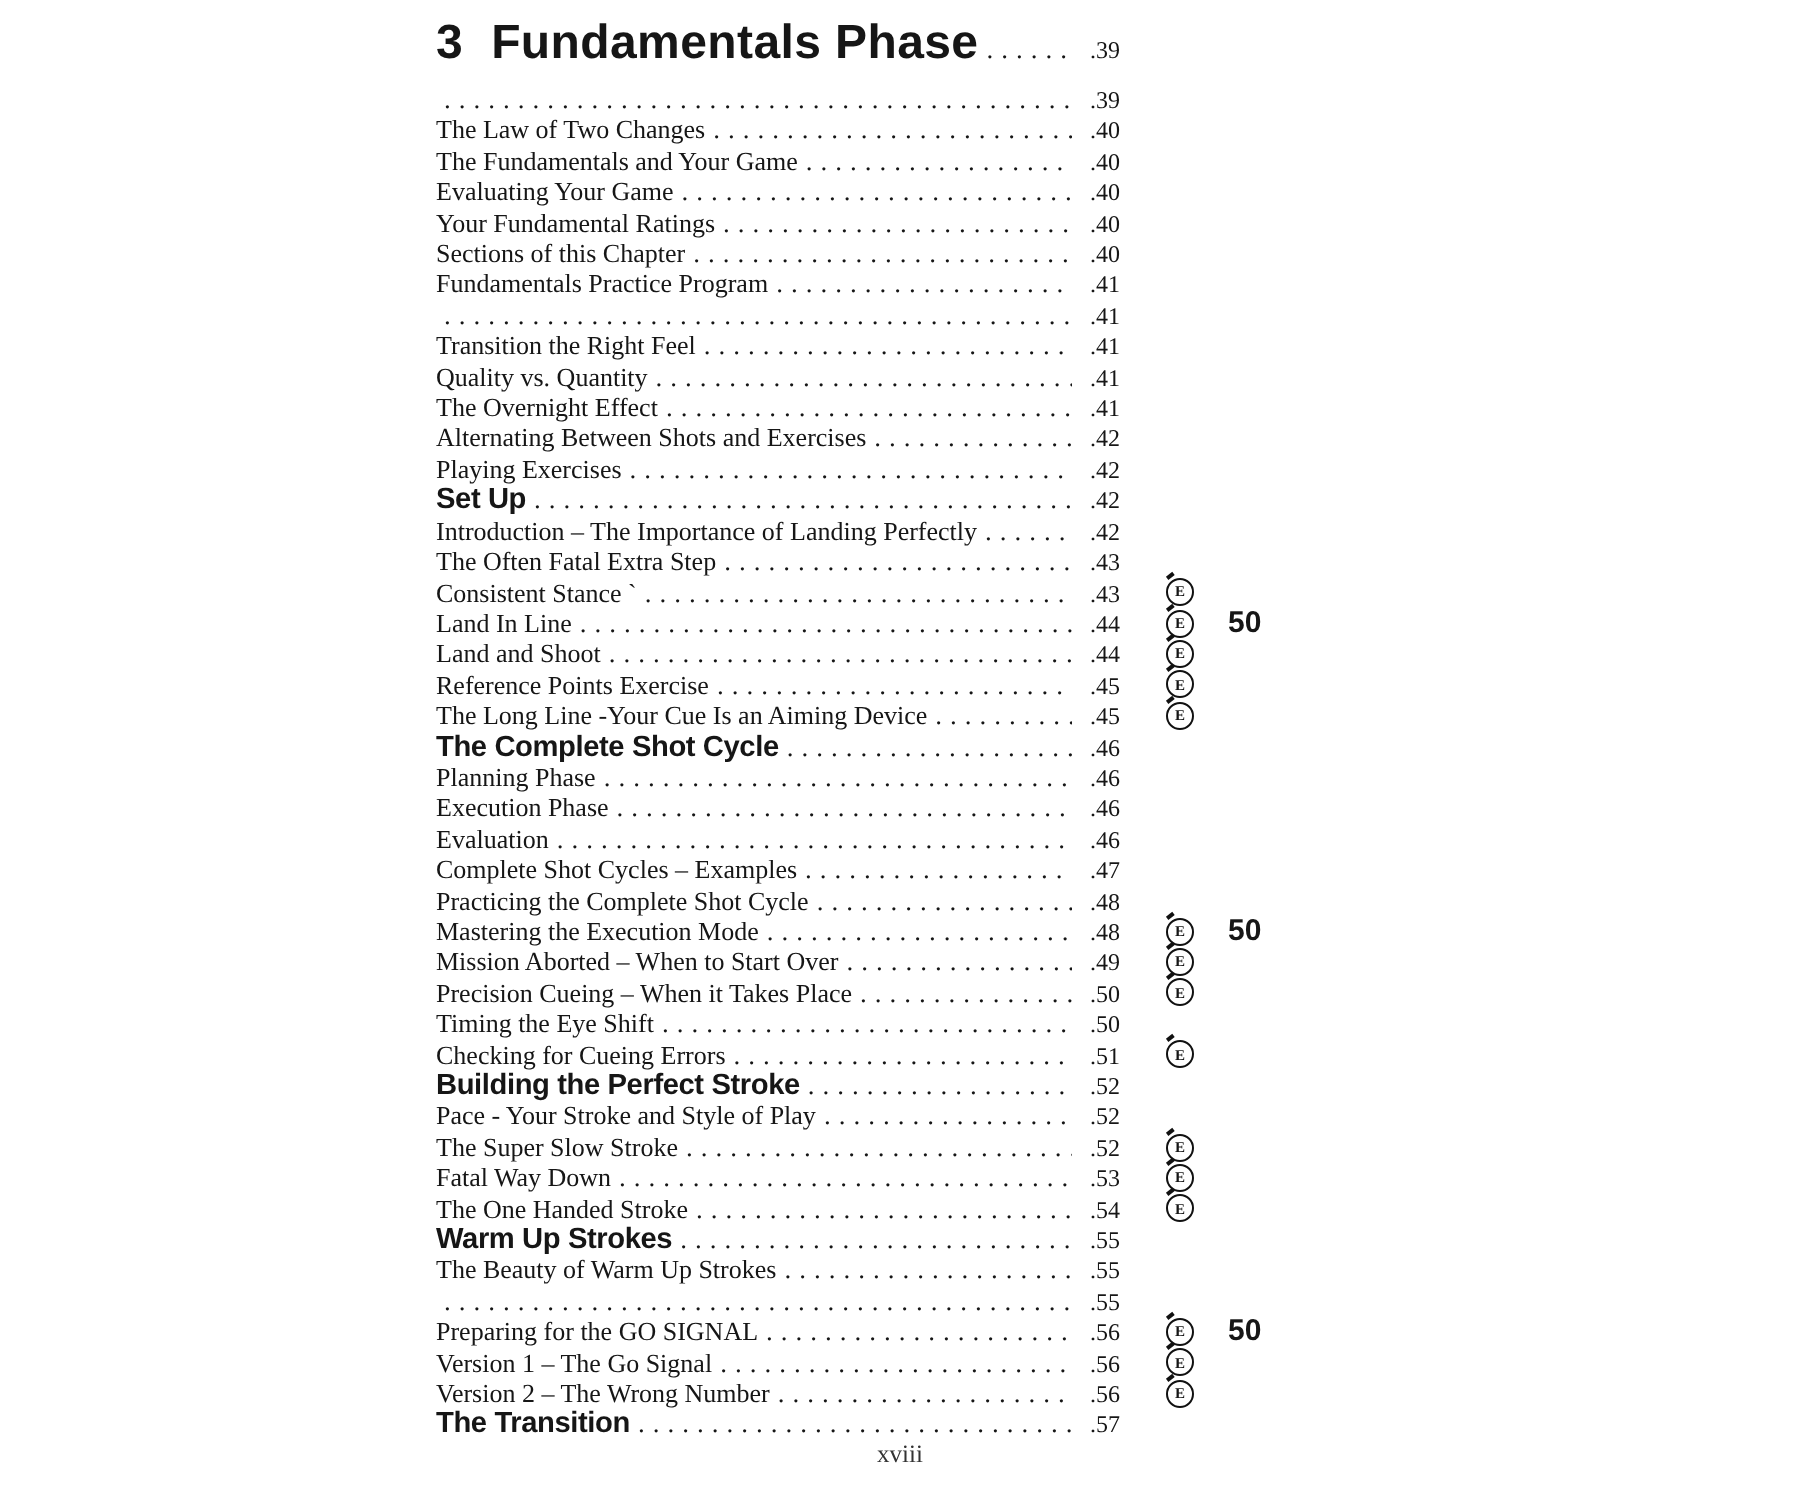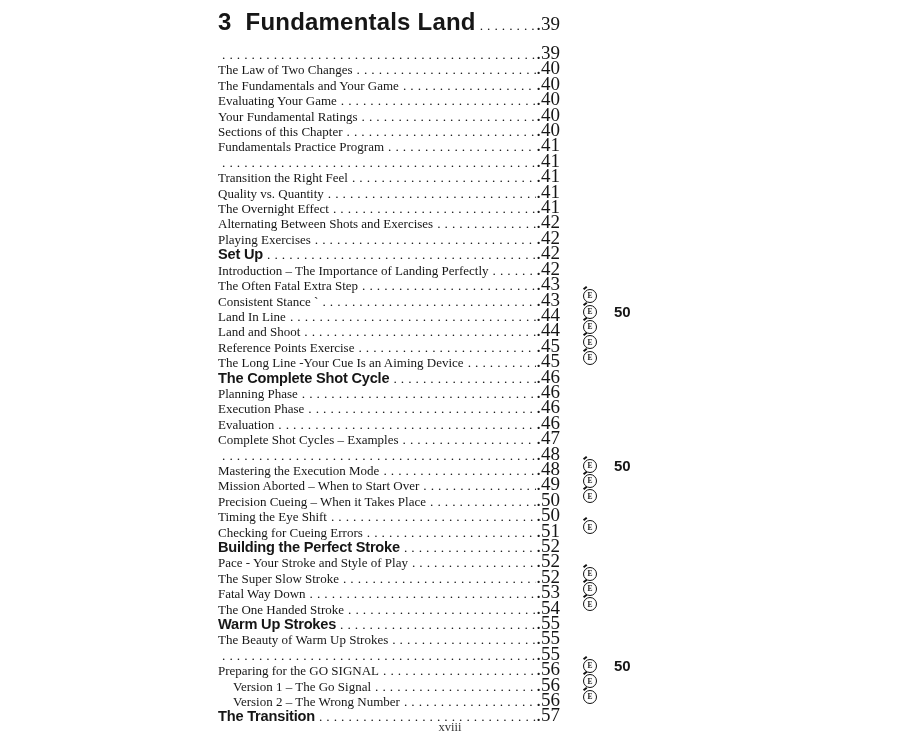--- a/index.html
+++ b/index.html
@@ -33,38 +33,37 @@
     font-size:13px;
     line-height:15.42px;
   }
   .label.section{
     font-family:"Liberation Sans", sans-serif;
     font-weight:700;
     font-size:14.6px;
     letter-spacing:-0.2px;
   }
   .label.indent{
-    margin-left:15px;
   }
   .leader{
     flex:1;
     overflow:hidden;
     white-space:nowrap;
     margin-left:4px;
     font-size:13.5px;
   }
   .leader::after{
     content:"............................................................................";
     letter-spacing:4px;
   }
   .page-num{
     width:24px;
     min-width:24px;
     text-align:right;
-    font-size:19px;
+    font-size:12px;
     white-space:nowrap;
   }
   .page-num::before{content:".";}
   .icon-col{
     width:50px;
     min-width:50px;
     padding-left:23px;
     box-sizing:border-box;
     display:flex;
     align-items:center;
@@ -126,21 +125,21 @@
   }
 </style>
 </head>
 <body>
 
 <div class="toc">
 
   <div class="row chapter-row">
     <span class="text-part">
       <span class="ch-num">3</span>
-      <span class="ch-title">Fundamentals Land</span>
+      <span class="ch-title">Fundamentals Phase</span>
       <span class="leader"></span>
       <span class="page-num">39</span>
     </span>
     <span class="icon-col"></span>
     <span class="note-col"></span>
   </div>
 
   <div id="toc-entries">
       <div class="row">
     <span class="text-part">
@@ -473,20 +472,21 @@
     </span>
     <span class="icon-col" style="visibility: hidden;">
       <span class="e-icon">
         <span></span>
       </span>
     </span>
     <span class="note-col"></span>
   </div>
       <div class="row">
     <span class="text-part">
+      <span class="label">Practicing the Complete Shot Cycle</span>
       <span class="leader"></span>
       <span class="page-num">48</span>
     </span>
     <span class="icon-col" style="visibility: hidden;">
       <span class="e-icon">
         <span></span>
       </span>
     </span>
     <span class="note-col"></span>
   </div>

